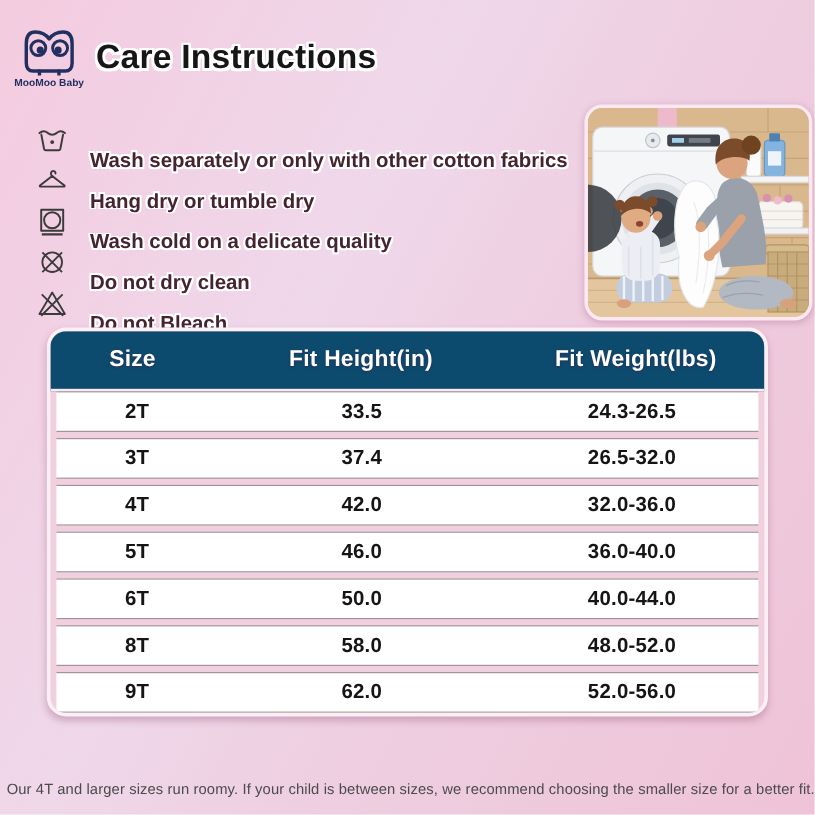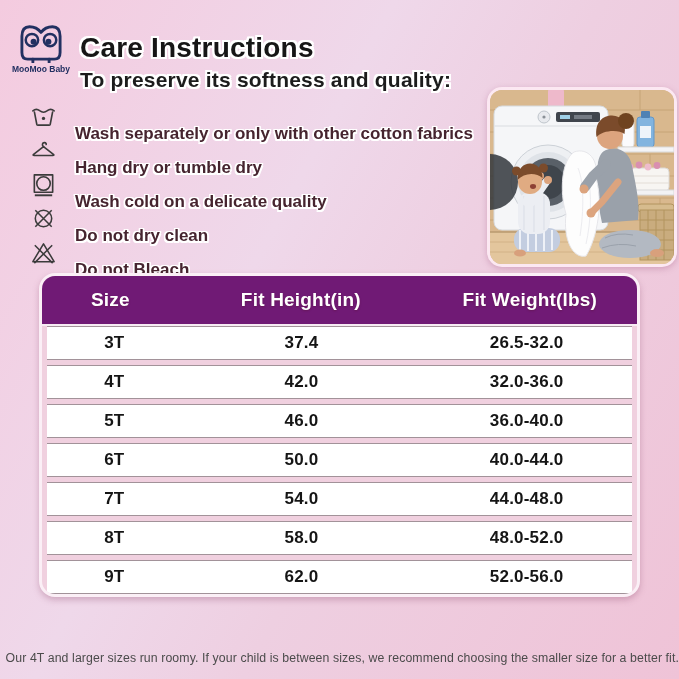--- a/index.html
+++ b/index.html
@@ -42,21 +42,21 @@
   }
   .photo svg{display:block;}
   
   .size-table{
     position:absolute;left:39px;top:273px;width:601px;
     background:#f0d0df;border:3px solid #fbeff6;border-radius:16px;overflow:hidden;
     box-shadow:0 3px 6px rgba(150,80,115,.35);box-sizing:border-box;
   }
   .thead{
     display:grid;grid-template-columns:23% 41% 36%;height:48px;align-items:center;
-    background:#701a75;border-bottom:2px solid #f7ecf3;
+    background:#0c4a6e;border-bottom:2px solid #f7ecf3;
   }
   .th{
     text-align:center;color:#fff;font-size:19px;font-weight:bold;letter-spacing:.2px;
     text-shadow:0 1px 2px rgba(90,20,50,.45);
   }
   .tbody{padding:0 5px;}
   .trow{
     display:grid;grid-template-columns:23% 41% 36%;align-items:center;height:34px;
     background:#fff;border-top:1px solid #a29299;border-bottom:1px solid #a29299;
     margin-bottom:5px;box-sizing:border-box;
@@ -83,21 +83,20 @@
         <path d="M17.5,40 v3.2 M34.5,40 v3.2"></path>
       </g>
       <circle cx="18.2" cy="21.8" r="3.1" fill="#223061"></circle>
       <circle cx="33.8" cy="21.8" r="3.1" fill="#223061"></circle>
     </svg>
     <div class="brand-name">MooMoo Baby</div>
   </div>
 
   <div class="head-block">
     <div class="title">Care Instructions</div>
-    <div class="subtitle">To preserve its softness and quality:</div>
   </div>
 
   <div class="care-list">
 
     <div class="care-item">
       <span class="care-icon">
         <svg width="27" height="27" viewBox="0 0 28 28" fill="none" stroke="#3b3b3b" stroke-width="1.7" stroke-linecap="round" stroke-linejoin="round">
           <path d="M3,8.2 Q6.5,5 10,8 Q14,11.2 18,8 Q21.5,5 25,8.2"></path>
           <path d="M4.6,9.5 L7,22 Q7.3,23 8.4,23 L19.6,23 Q20.7,23 21,22 L23.4,9.5"></path>
           <circle cx="14" cy="16" r="1.7" fill="#3b3b3b" stroke="none"></circle>
@@ -230,45 +229,45 @@
   </div>
 
   <div class="size-table">
     <div class="thead">
       <div class="th">Size</div>
       <div class="th">Fit Height(in)</div>
       <div class="th">Fit Weight(lbs)</div>
     </div>
     <div class="tbody">
       <div class="trow">
+        <div class="td">2T</div>
+        <div class="td">33.5</div>
+        <div class="td">24.3-26.5</div>
+      </div>
+      <div class="trow">
         <div class="td">3T</div>
         <div class="td">37.4</div>
         <div class="td">26.5-32.0</div>
       </div>
       <div class="trow">
         <div class="td">4T</div>
         <div class="td">42.0</div>
         <div class="td">32.0-36.0</div>
       </div>
       <div class="trow">
         <div class="td">5T</div>
         <div class="td">46.0</div>
         <div class="td">36.0-40.0</div>
       </div>
       <div class="trow">
         <div class="td">6T</div>
         <div class="td">50.0</div>
         <div class="td">40.0-44.0</div>
       </div>
       <div class="trow">
-        <div class="td">7T</div>
-        <div class="td">54.0</div>
-        <div class="td">44.0-48.0</div>
-      </div>
-      <div class="trow">
         <div class="td">8T</div>
         <div class="td">58.0</div>
         <div class="td">48.0-52.0</div>
       </div>
       <div class="trow">
         <div class="td">9T</div>
         <div class="td">62.0</div>
         <div class="td">52.0-56.0</div>
       </div>
     </div>

